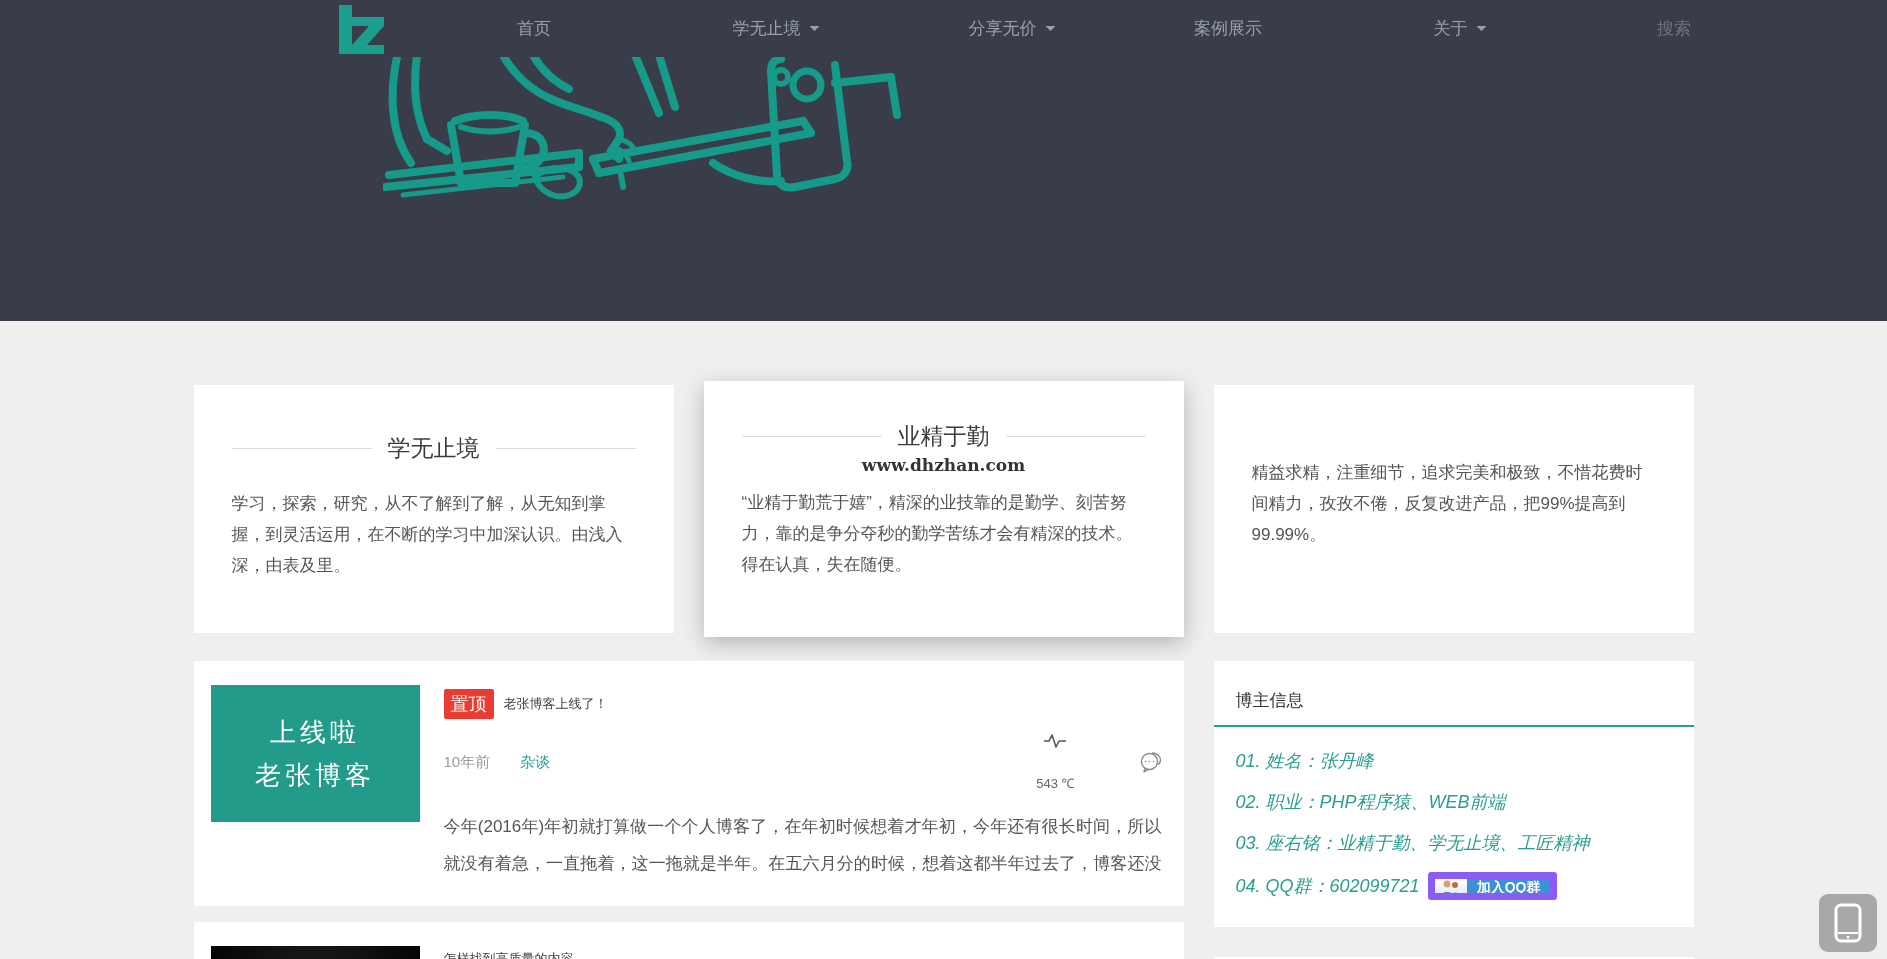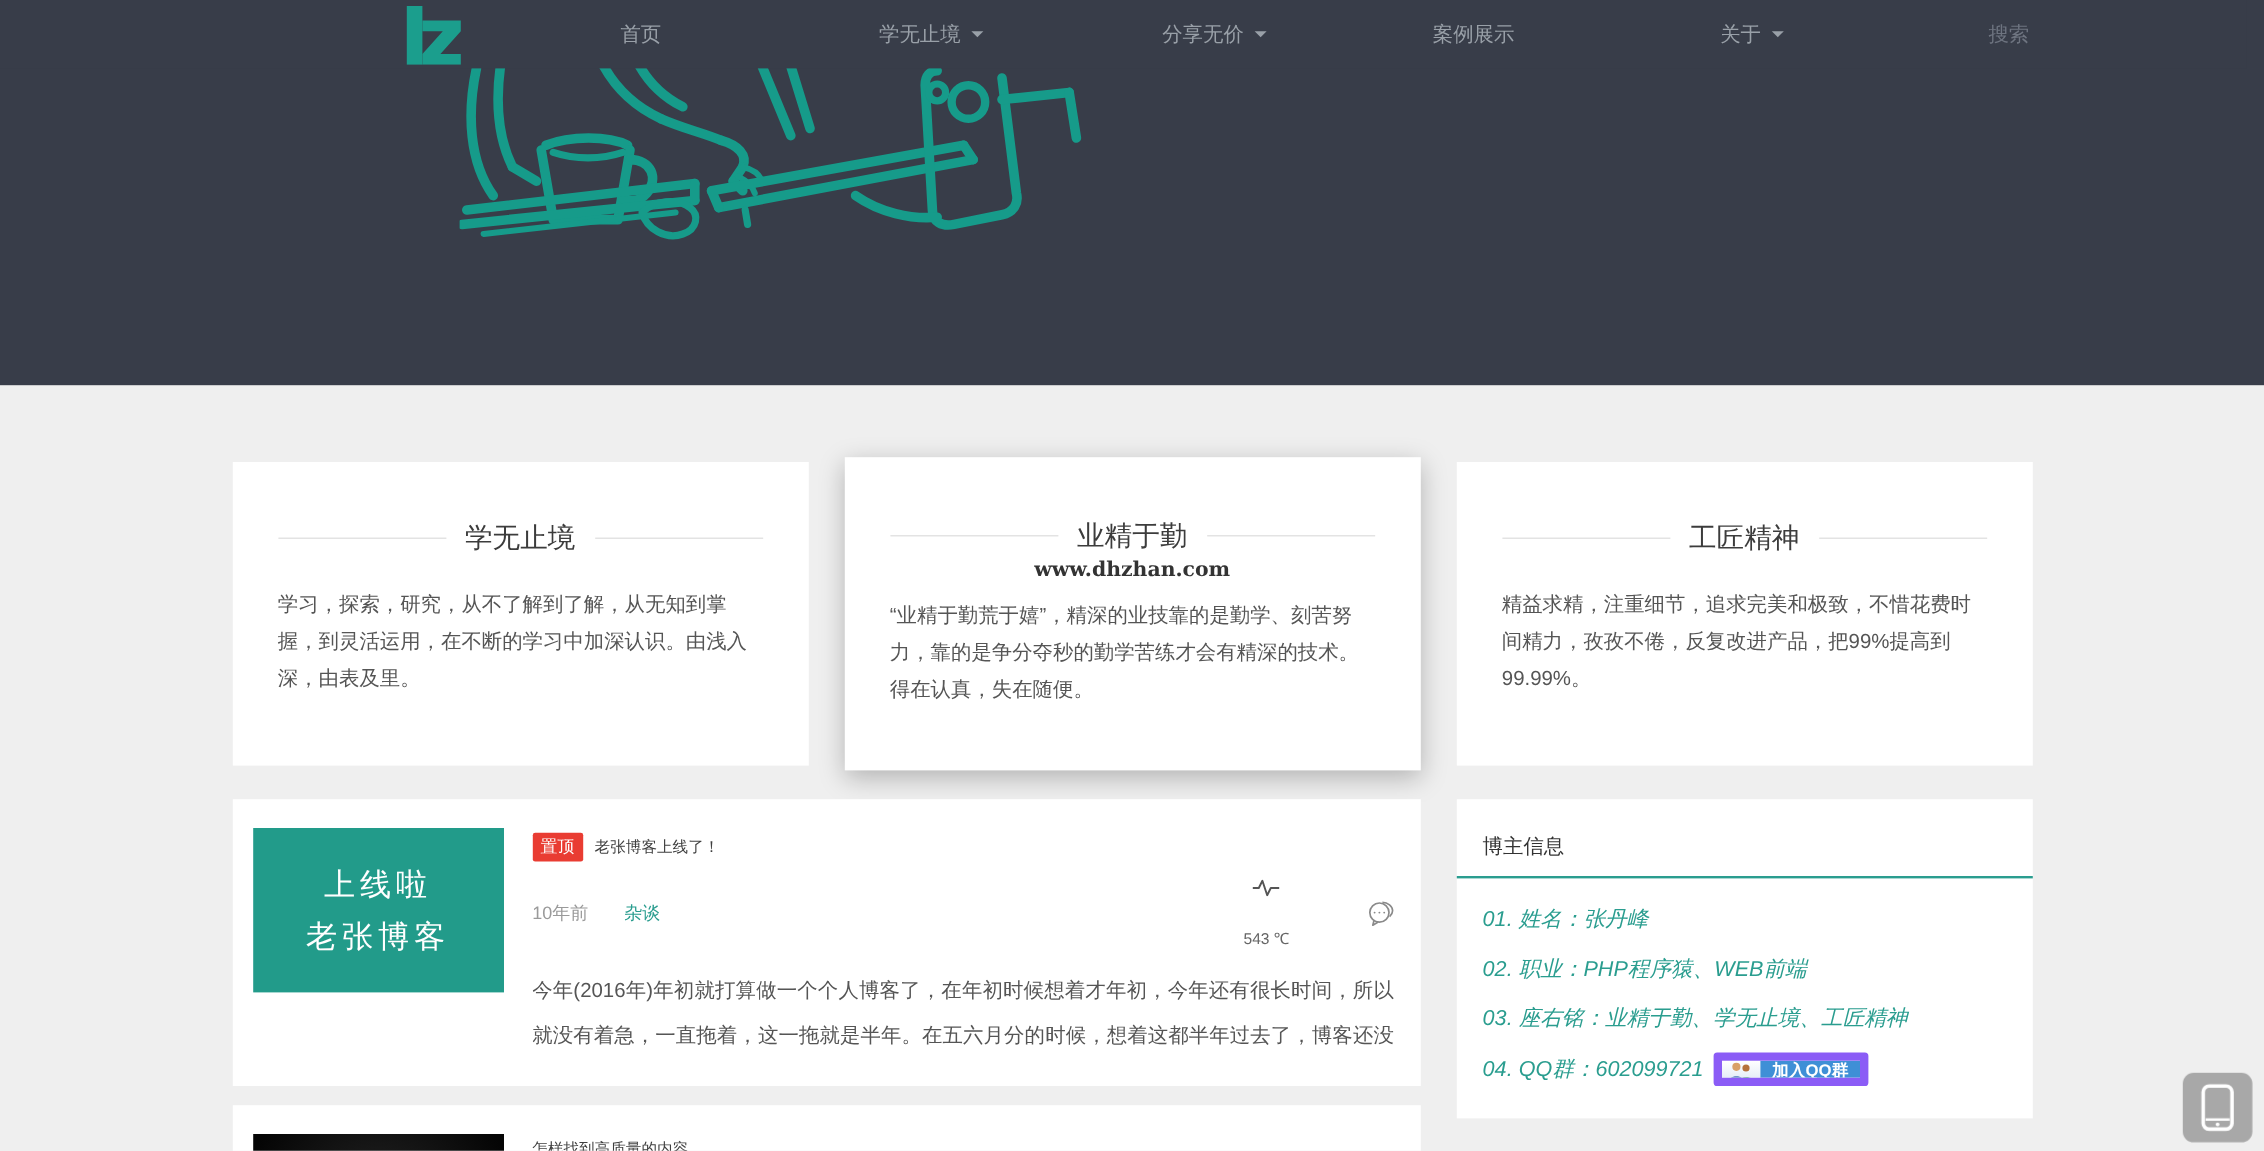--- a/index.html
+++ b/index.html
@@ -51,21 +51,21 @@
   
   .container { width:1500px; margin:64px auto 0; }
   .features { display:flex; gap:30px; }
   .feature-card {
     flex:1;
     background:#fff;
     padding:48px 38px 52px;
   }
   .feature-card.elevated {
     margin-top:-4px; margin-bottom:-4px;
-    padding-top:50px;
+    padding-top:40px;
     box-shadow:0 6px 20px rgba(0,0,0,0.25);
   }
   .feature-title-row {
     display:flex; align-items:center; gap:16px;
   }
   .feature-title-row .line { flex:1; height:1px; background:#dcdcdc; }
   .feature-title { font-size:23px; color:#3c3c3c; font-weight:400; }
   .feature-subtitle {
     text-align:center;
     font-family:"DejaVu Serif", serif;
@@ -109,21 +109,21 @@
     justify-content:flex-start;
   }
   .thumb.black .thumb-line {
     margin-top:40px;
     color:#fff; font-size:50px; font-weight:bold; letter-spacing:3px;
   }
   .post-main { flex:1; min-width:0; }
   .post-title-row { display:flex; align-items:center; margin-top:4px; }
   .badge {
     background:#e93c32; color:#fff;
-    font-size:14px; padding:3px 7px;
+    font-size:18px; padding:3px 7px;
     border-radius:2px;
     margin-right:10px;
     cursor:pointer;
   }
   .post-title { font-size:13px; color:#3f3f3f; font-weight:400; cursor:pointer; }
   .meta-row {
     display:flex; align-items:center;
     margin-top:13px;
     font-size:15px; color:#9a9a9a;
   }
@@ -291,25 +291,20 @@
       <div class="feature-title-row">
         <span class="line"></span>
         <span class="feature-title">业精于勤</span>
         <span class="line"></span>
       </div>
       <div class="feature-subtitle">www.dhzhan.com</div>
       <p class="feature-text" style="margin-top:12px">“业精于勤荒于嬉”，精深的业技靠的是勤学、刻苦努力，靠的是争分夺秒的勤学苦练才会有精深的技术。得在认真，失在随便。</p>
     </div>
 
     <div class="feature-card">
-      <div class="feature-title-row">
-        <span class="line"></span>
-        <span class="feature-title">工匠精神</span>
-        <span class="line"></span>
-      </div>
       <p class="feature-text">精益求精，注重细节，追求完美和极致，不惜花费时间精力，孜孜不倦，反复改进产品，把99%提高到99.99%。</p>
     </div>
   </div>
 
   <div class="content-row">
 
     <div class="posts-col">
 
       <div class="post-card">
         <div class="thumb green">

